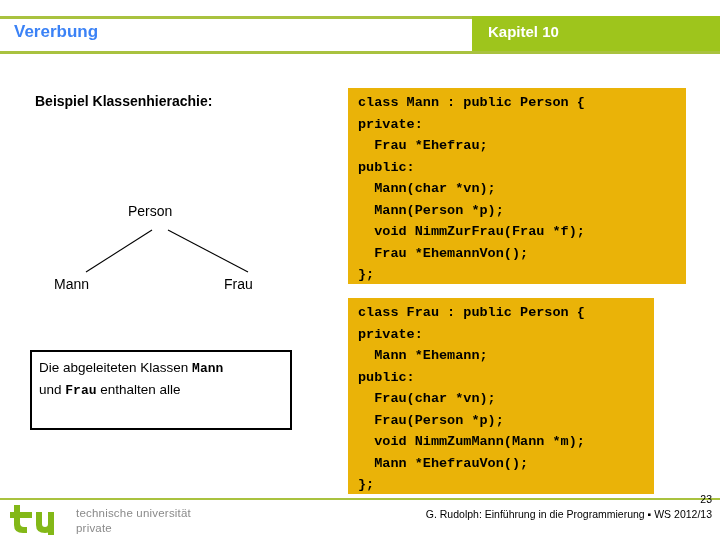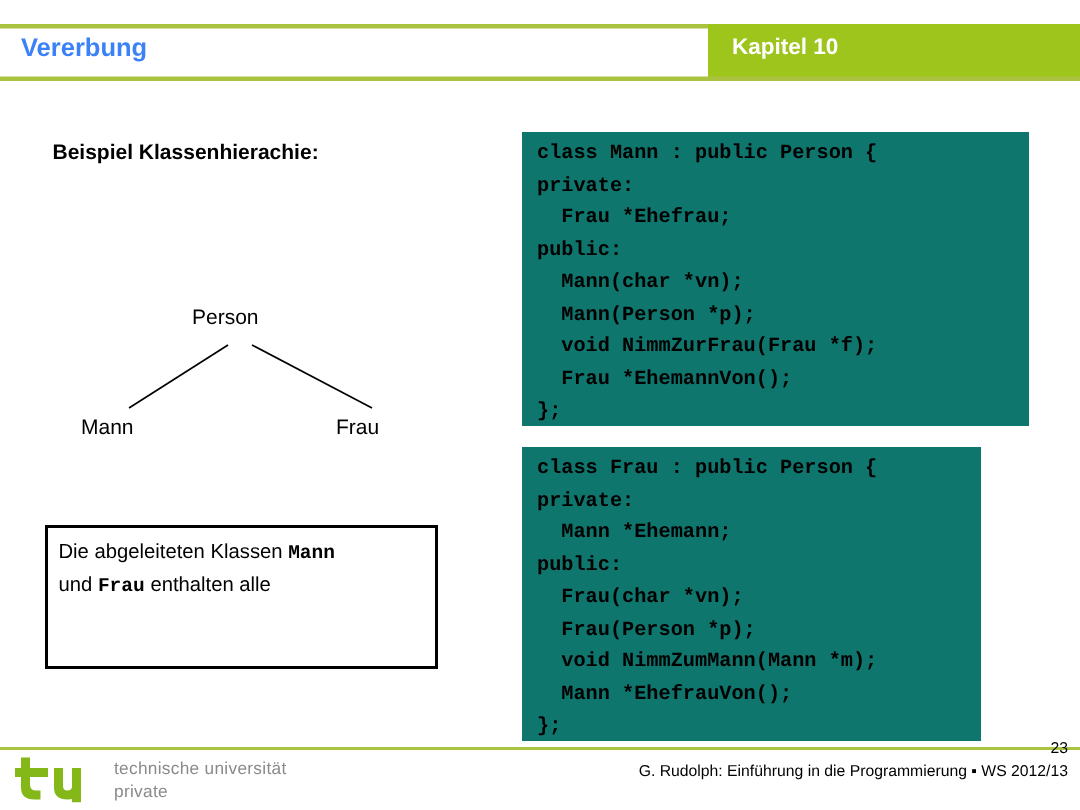--- a/index.html
+++ b/index.html
@@ -93,42 +93,42 @@
     left: 0;
     top: 0;
   }
 
   
   .note-box {
     position: absolute;
     left: 30px;
     top: 350px;
     width: 262px;
-    height: 96px;
+    height: 80px;
     border: 2px solid #000000;
     background: #ffffff;
     box-sizing: border-box;
     padding: 5px 7px 0 7px;
   }
   .note-line {
     font-size: 13.5px;
     color: #000000;
     line-height: 21px;
     white-space: nowrap;
   }
   .mono-inline {
     font-family: "Liberation Mono", "DejaVu Sans Mono", monospace;
     font-size: 13px;
     font-weight: bold;
   }
 
   
   .code-block {
     position: absolute;
-    background: #0f766e;
+    background: #eab308;
     font-family: "Liberation Mono", "DejaVu Sans Mono", monospace;
     font-size: 13.5px;
     font-weight: bold;
     color: #000000;
     line-height: 21.5px;
     padding: 4px 0 3px 10px;
     box-sizing: border-box;
     white-space: pre;
   }
   .code-block-1 {

